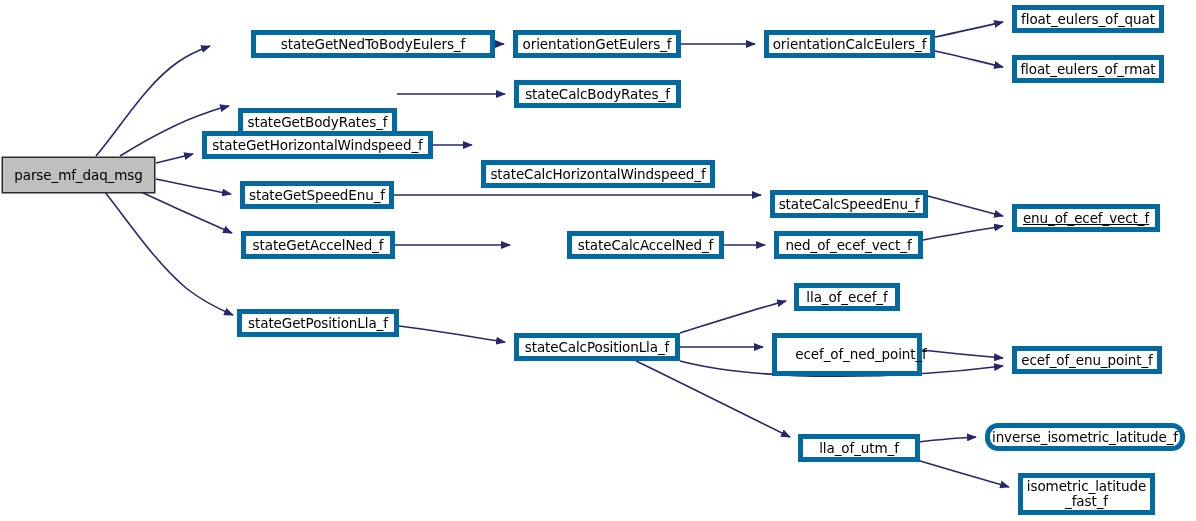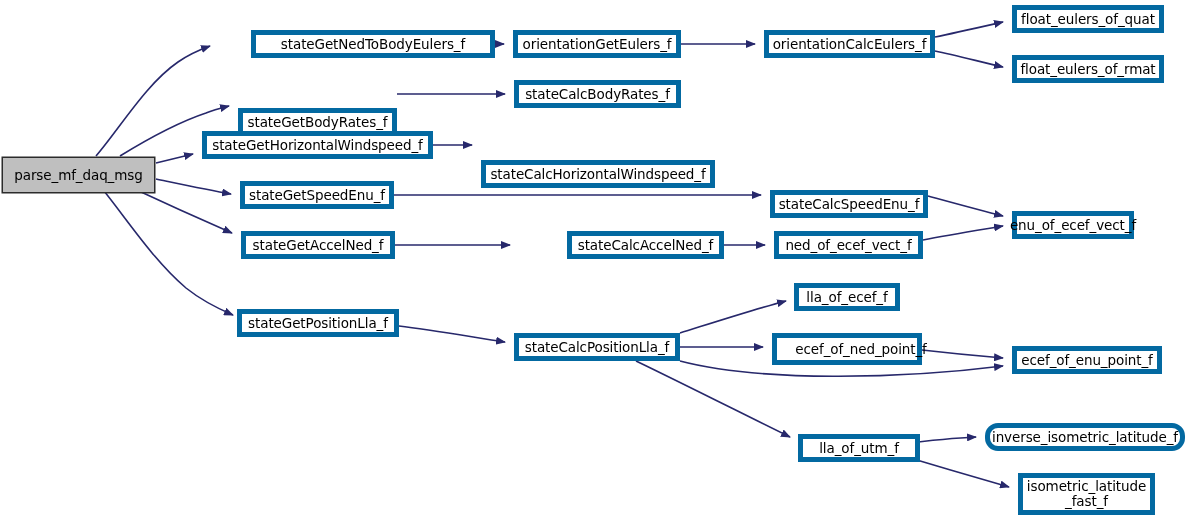--- a/index.html
+++ b/index.html
@@ -77,23 +77,23 @@
       <div class="node" style="left: 237px; top: 309px; width: 162px; height: 28px;">stateGetPositionLla_f</div>
       <div class="node" style="left: 513px; top: 30px; width: 168px; height: 28px;">orientationGetEulers_f</div>
       <div class="node" style="left: 514px; top: 80px; width: 167px; height: 28px;">stateCalcBodyRates_f</div>
       <div class="node" style="left: 481px; top: 131px; width: 234px; height: 28px; margin-top: 29px;">stateCalcHorizontalWindspeed_f</div>
       <div class="node" style="left: 519px; top: 231px; width: 157px; height: 28px; margin-left: 48px;">stateCalcAccelNed_f</div>
       <div class="node" style="left: 514px; top: 333px; width: 166px; height: 28px;">stateCalcPositionLla_f</div>
       <div class="node" style="left: 764px; top: 30px; width: 171px; height: 28px;">orientationCalcEulers_f</div>
       <div class="node" style="left: 770px; top: 190px; width: 158px; height: 28px;">stateCalcSpeedEnu_f</div>
       <div class="node" style="left: 774px; top: 231px; width: 149px; height: 28px;">ned_of_ecef_vect_f</div>
       <div class="node" style="left: 794px; top: 283px; width: 106px; height: 28px;">lla_of_ecef_f</div>
-      <div class="node" style="left: 772px; top: 333px; width: 150px; height: 32px; padding-left: 28px;">ecef_of_ned_point_f</div>
+      <div class="node" style="left: 772px; top: 333px; width: 150px; height: 43px; padding-left: 28px;">ecef_of_ned_point_f</div>
       <div class="node" style="left: 798px; top: 434px; width: 122px; height: 28px;">lla_of_utm_f</div>
       <div class="node" style="left: 1012px; top: 5px; width: 152px; height: 28px;">float_eulers_of_quat</div>
       <div class="node" style="left: 1012px; top: 55px; width: 152px; height: 28px;">float_eulers_of_rmat</div>
-      <div class="node" style="left: 1012px; top: 211px; width: 122px; height: 28px;">enu_of_ecef_vect_f</div>
+      <div class="node" style="left: 1012px; top: 204px; width: 148px; height: 28px; text-decoration: underline;">enu_of_ecef_vect_f</div>
       <div class="node" style="left: 1012px; top: 346px; width: 150px; height: 28px;">ecef_of_enu_point_f</div>
       <div class="node" style="left: 985px; top: 423px; width: 200px; height: 28px; border-radius: 13px;">inverse_isometric_latitude_f</div>
       <div class="node" style="left: 1018px; top: 473px; width: 137px; height: 42px;">isometric_latitude
 _fast_f</div>
     </div>
 </div>
 
 </body></html>

